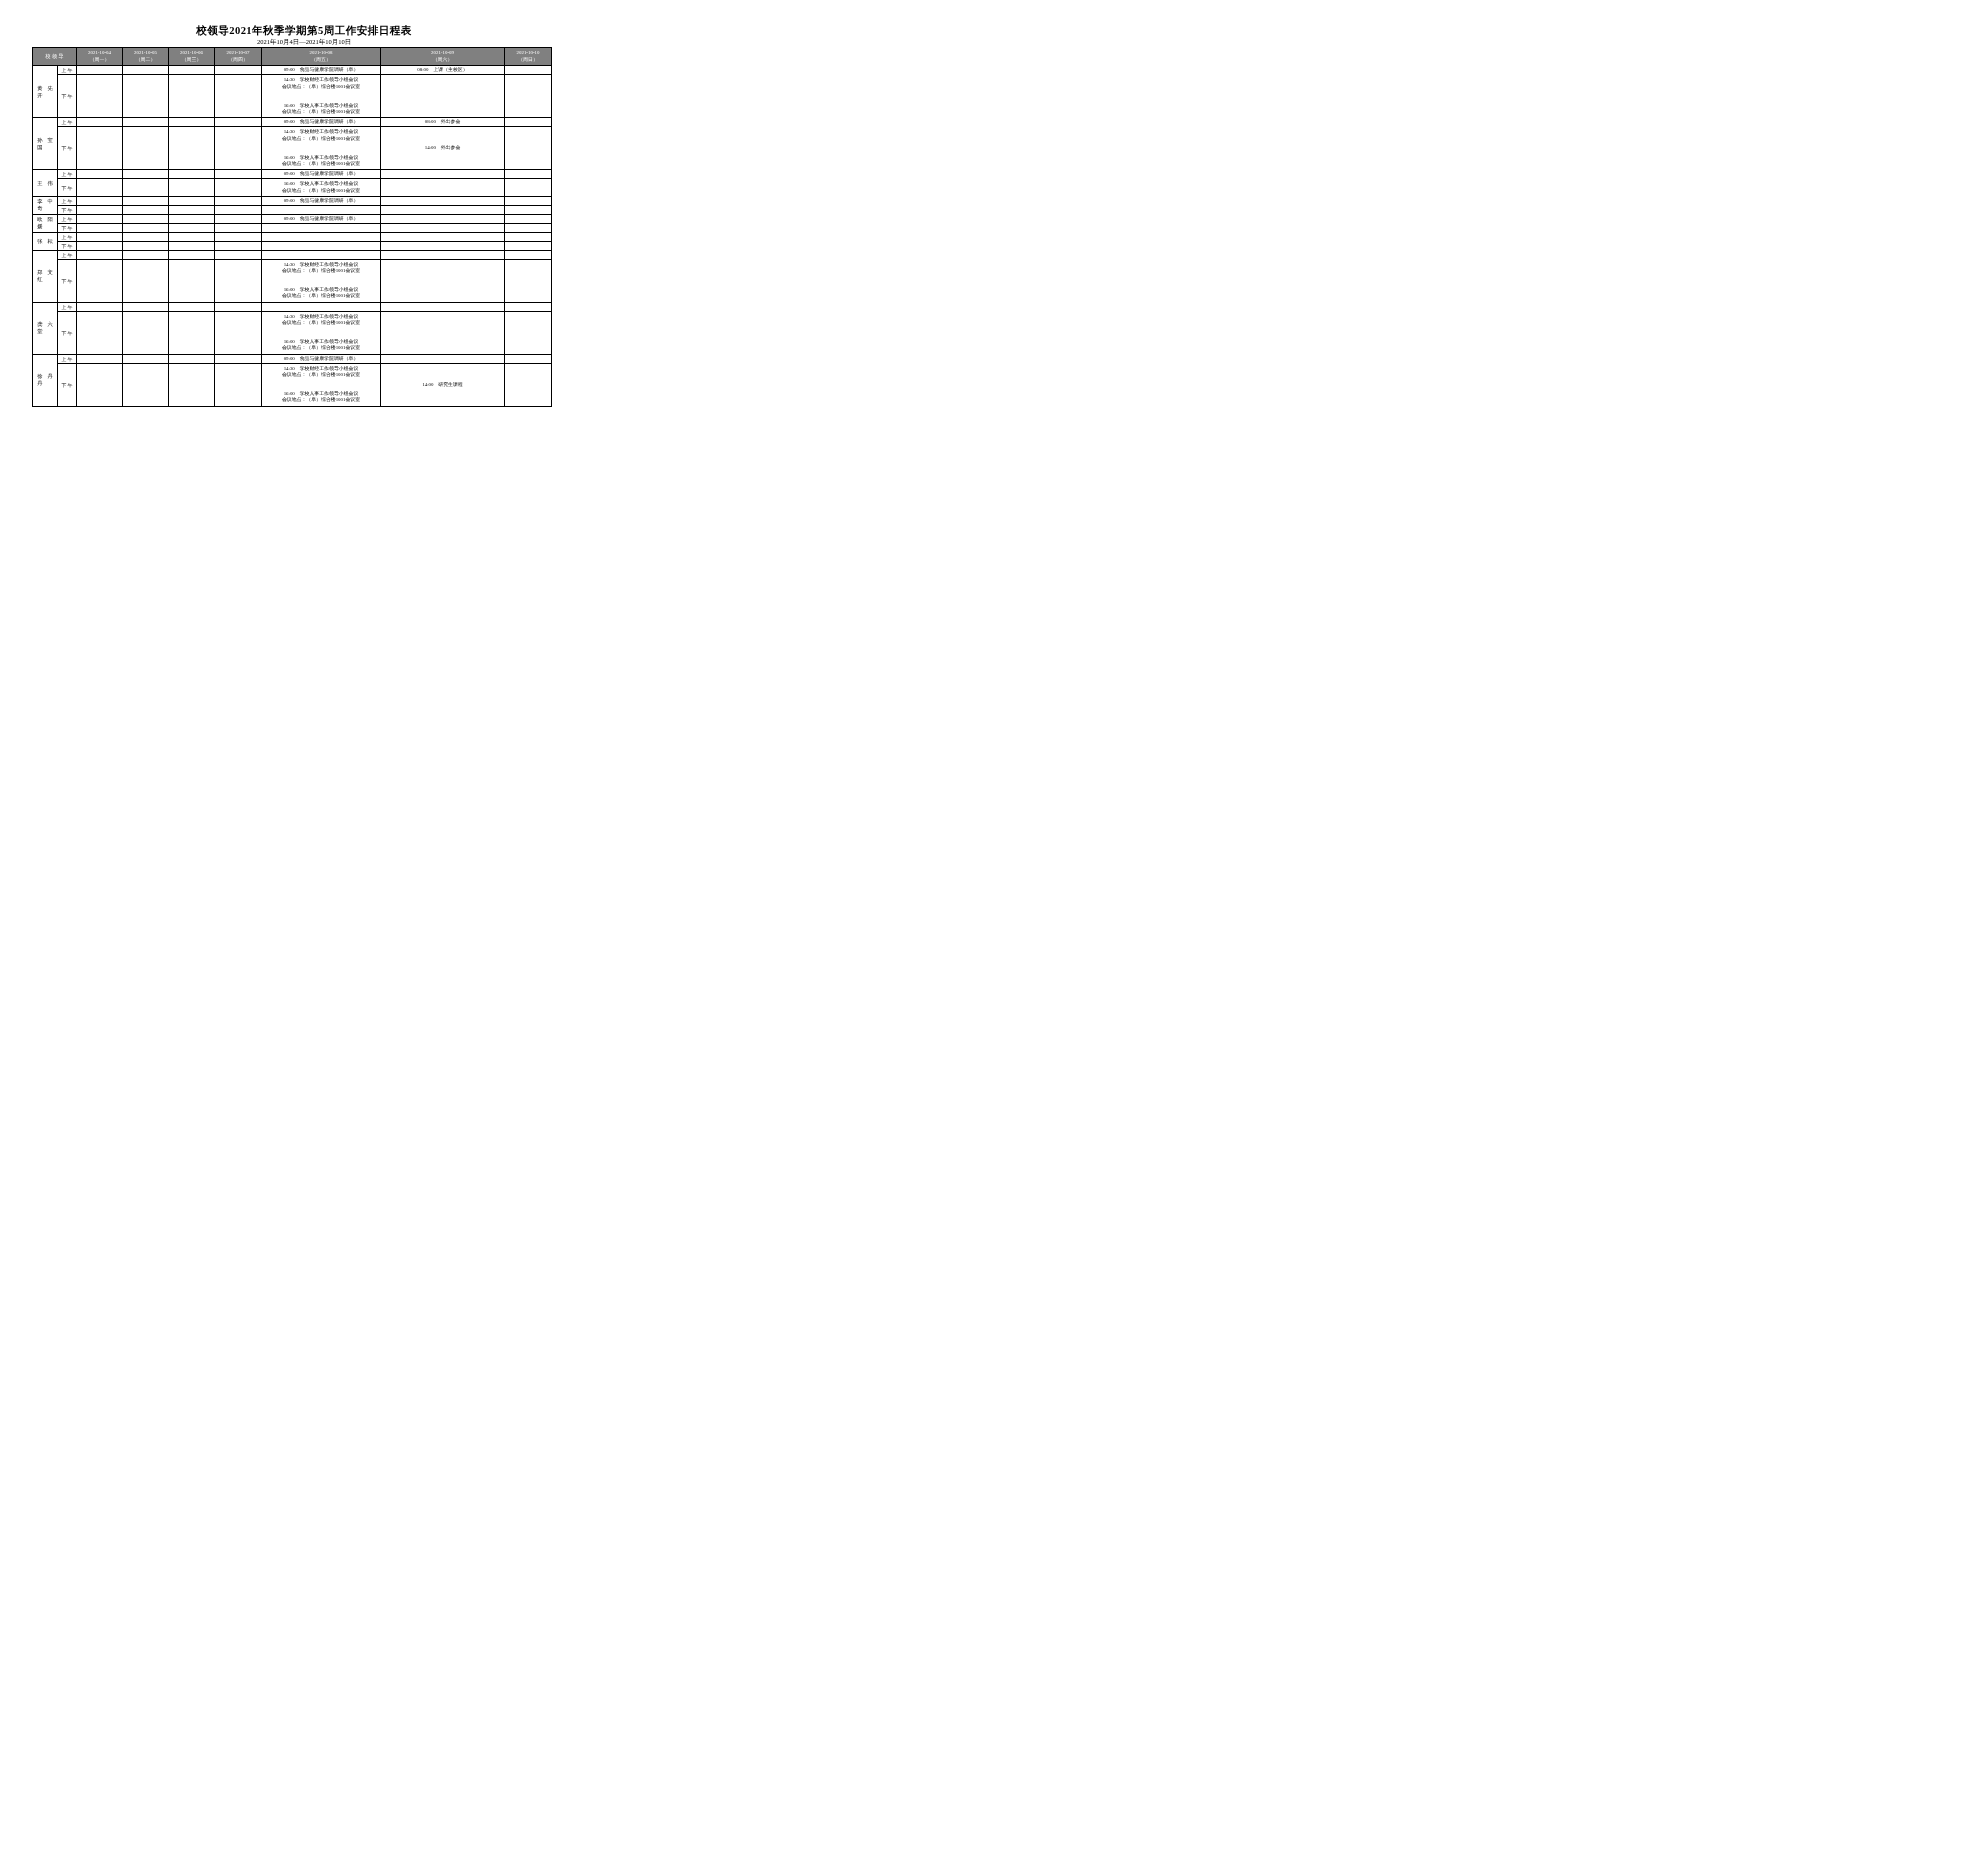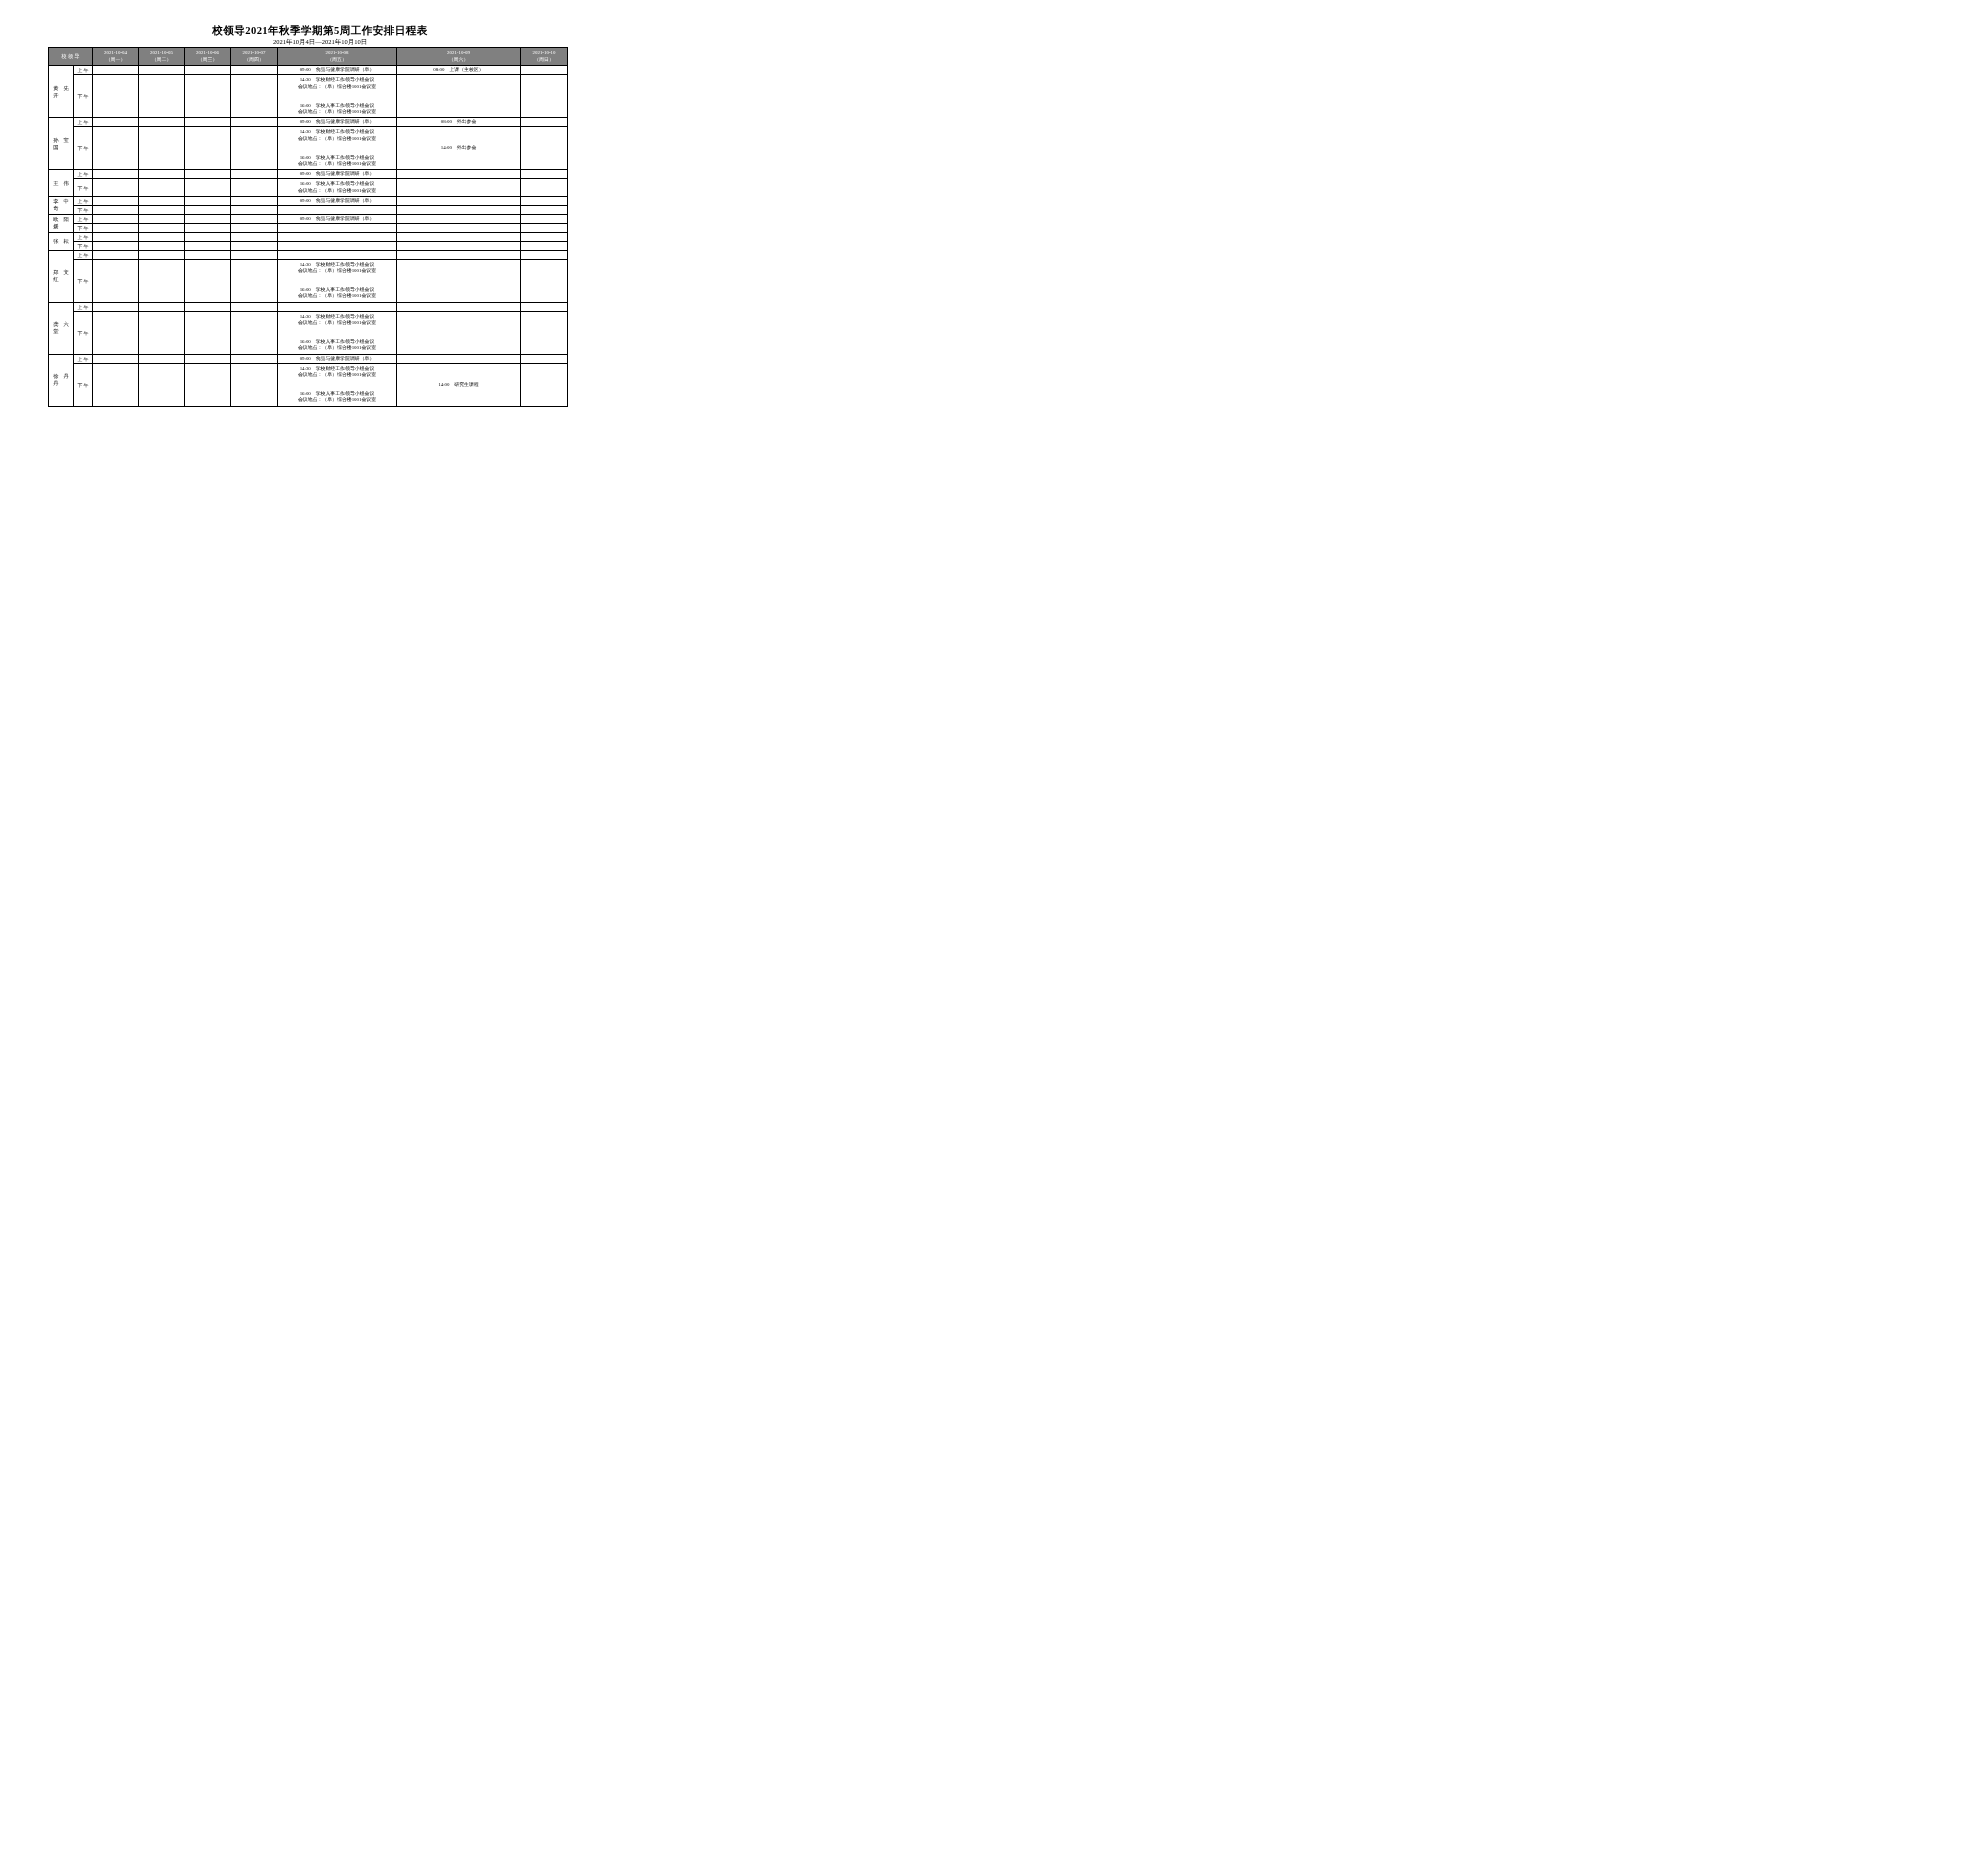--- a/index.html
+++ b/index.html
@@ -7,21 +7,21 @@
     --header-text:#ffffff;
     --border-color:#000000;
     --text-color:#000000;
   }
   html,body{margin:0;padding:0;background:#ffffff;}
   body{
     width:608px;height:430px;
     font-family:"Liberation Serif","DejaVu Serif",serif;
     color:var(--text-color);
   }
-  .doc{margin:25px 0 0 48px;width:544px;}
+  .doc{margin:25px 0 0 32px;width:544px;}
   .title{
     margin:0;text-align:center;font-size:10.6px;font-weight:bold;
     line-height:12.6px;letter-spacing:0.4px;
   }
   .subtitle{
     margin:0 0 0.4px 0;text-align:center;font-size:6.5px;line-height:8.6px;
   }
   table.schedule{
     border-collapse:collapse;table-layout:fixed;width:520px;
     border:1.2px solid var(--border-color);

